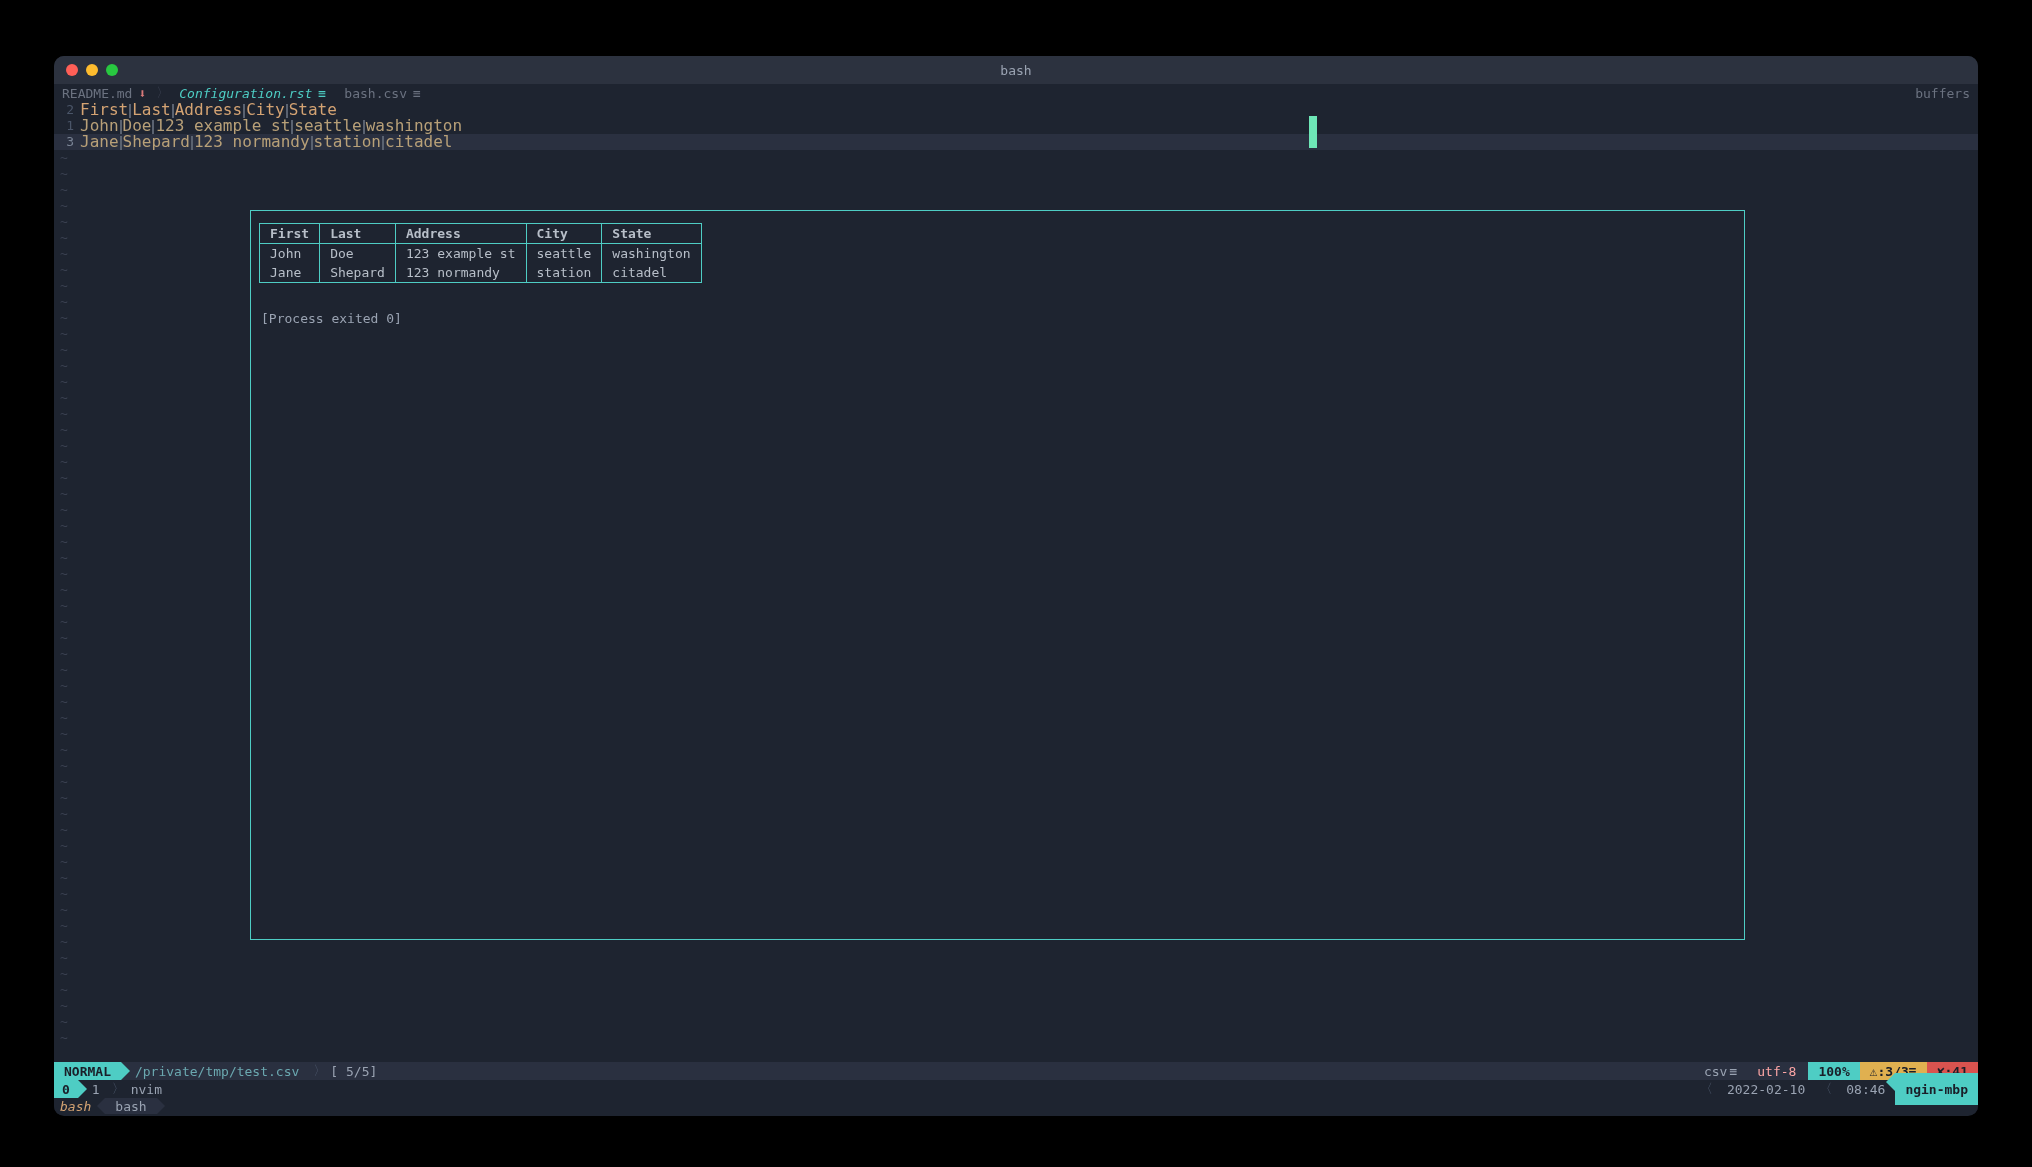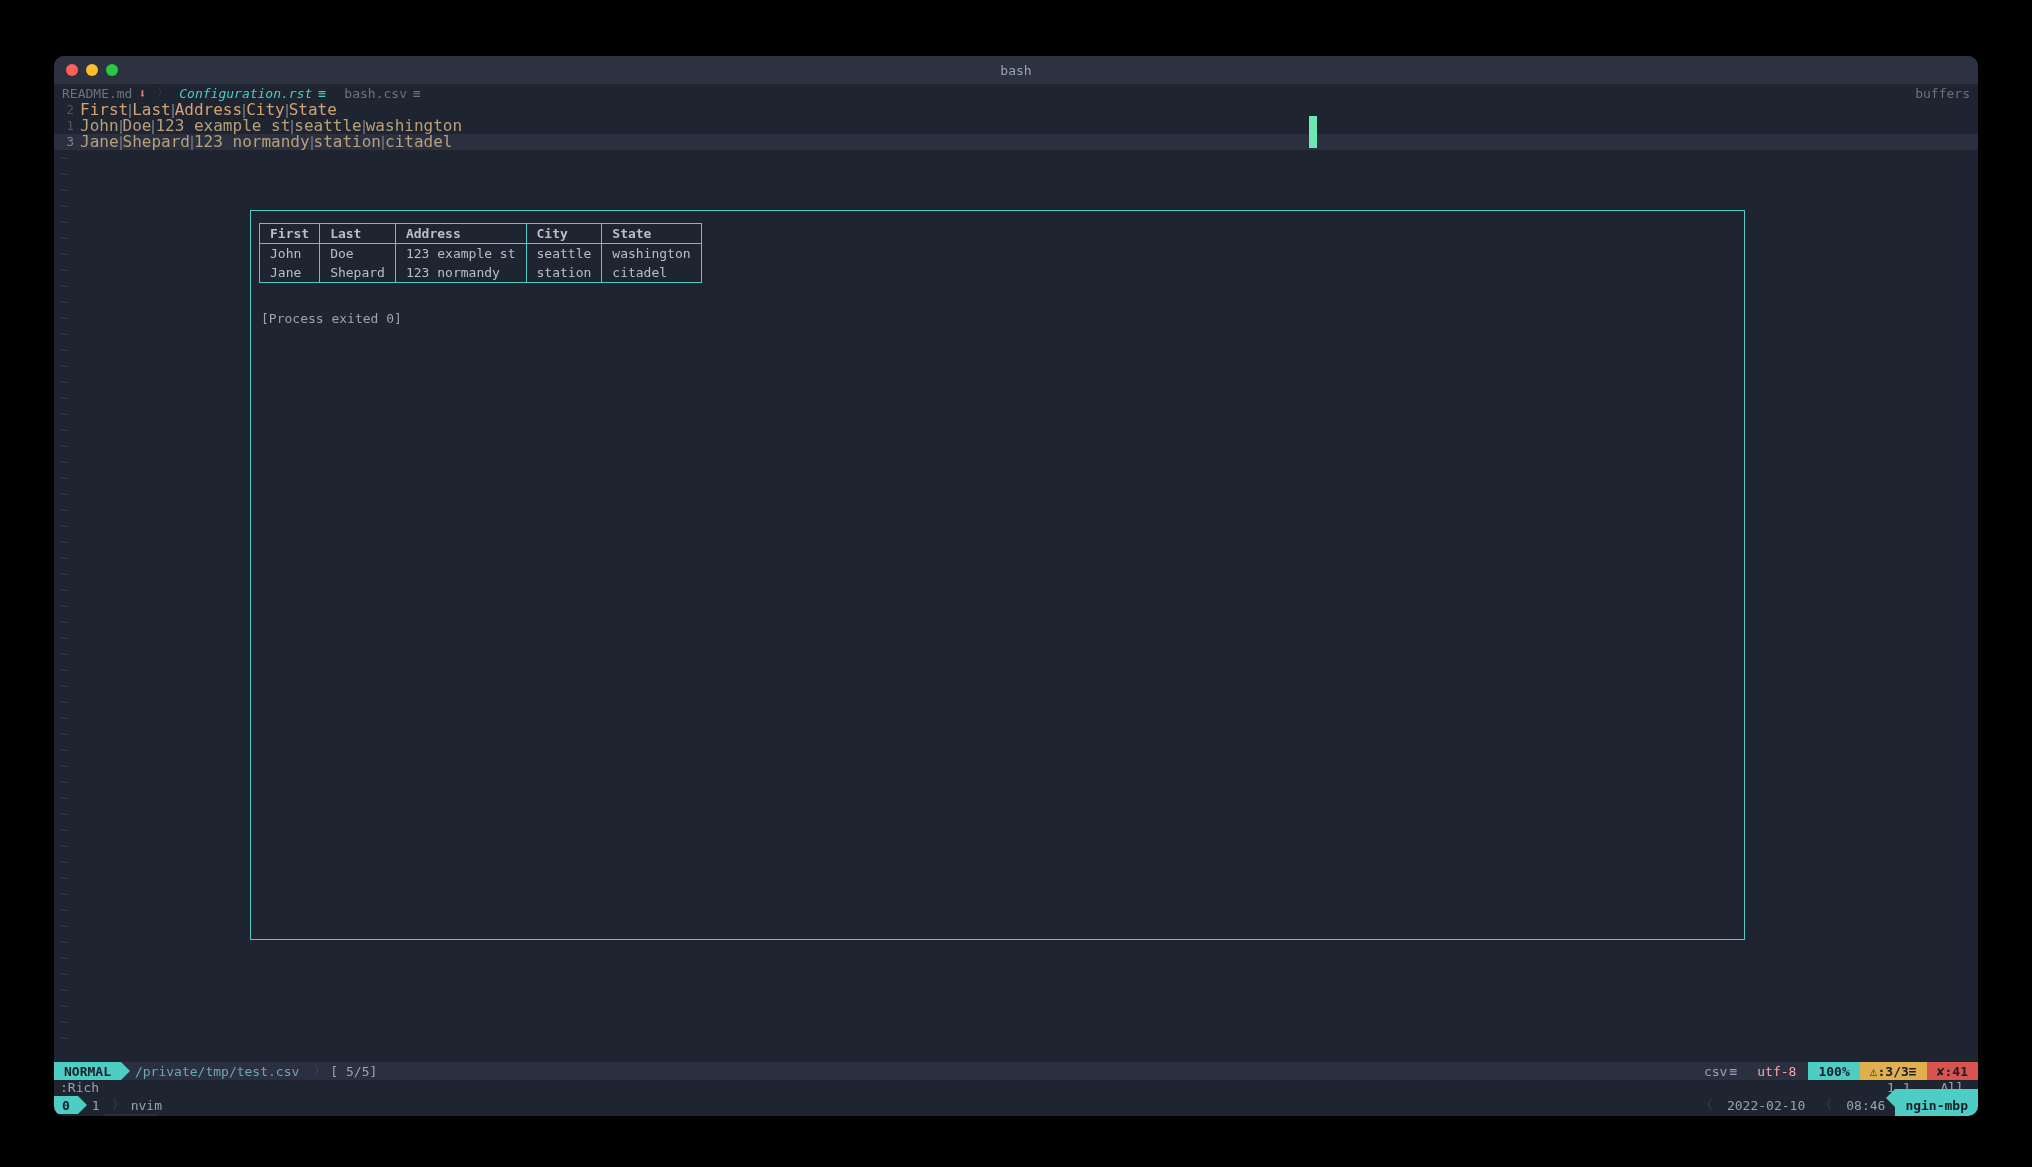--- a/index.html
+++ b/index.html
@@ -313,27 +313,20 @@
       <div class="sl-seg sl-enc">
         <span>utf-8</span>
         <span></span>
       </div>
       <div class="sl-seg sl-pct">100%</div>
       <div class="sl-seg sl-warn">⚠:3/3≡</div>
       <div class="sl-seg sl-err">✘:41</div>
     </div>
   </div>
 
-  <div class="cmdline">
-    <span>:Rich</span>
-    <div class="right">
-      <span>1,1</span>
-      <span>All</span>
-    </div>
-  </div>
 
   <div class="tmuxline">
     <div class="tmux-winidx">0</div>
     <span class="tmux-session">1</span>
     <span class="tmux-sep2">〉</span>
     <span class="tmux-cmd">nvim</span>
     <div class="tmux-right">
       <span class="tmux-lt">〈</span>
       <span class="tmux-date">2022-02-10</span>
       <span class="tmux-lt">〈</span>

